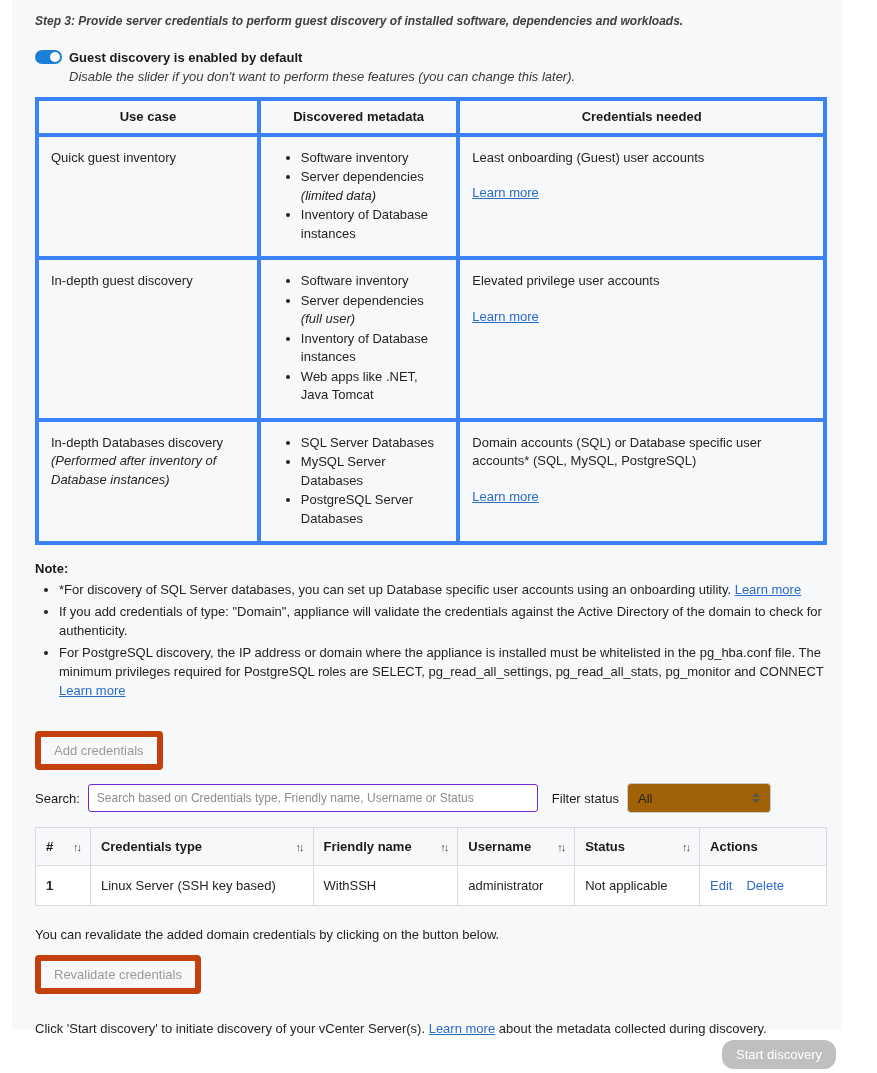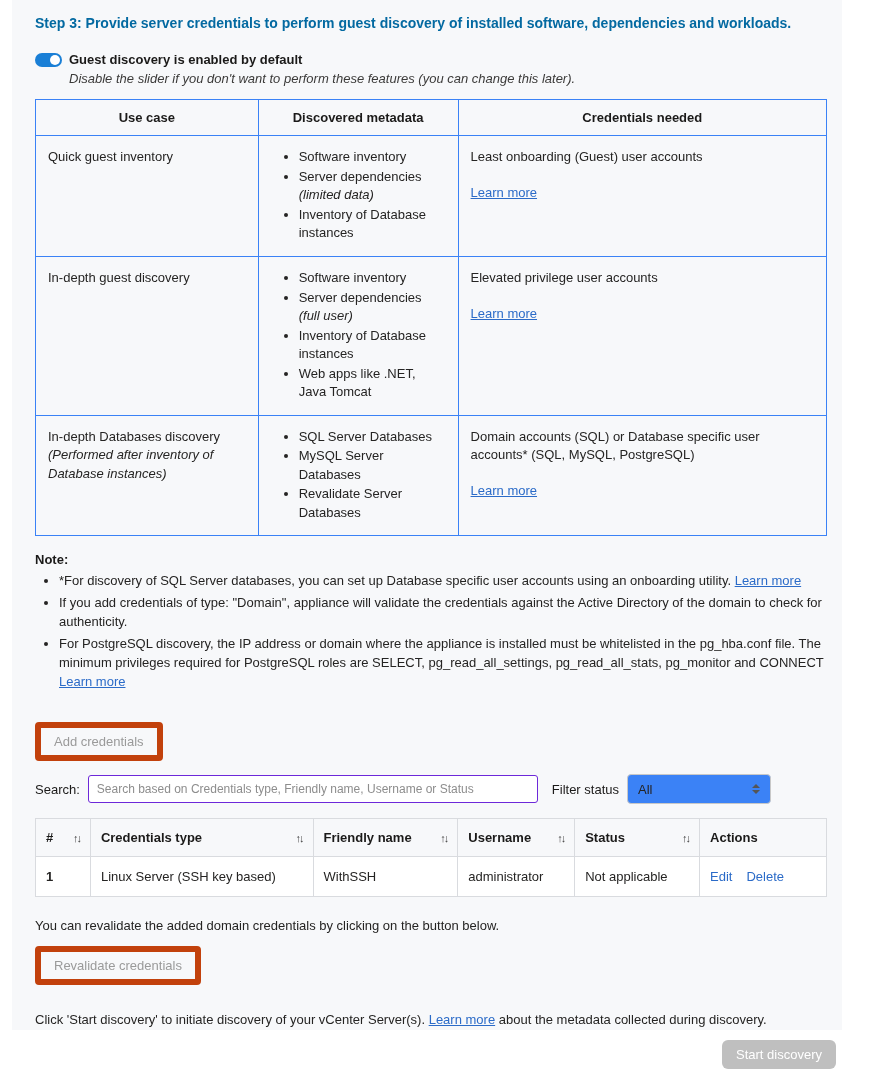--- a/index.html
+++ b/index.html
@@ -5,32 +5,32 @@
   * { box-sizing: border-box; }
   body {
     margin: 0; width: 877px; height: 1073px; background: #ffffff;
     font-family: "Liberation Sans", sans-serif; font-size: 13px; color: #252423;
     position: relative; overflow: hidden;
   }
   .panel {
     position: absolute; left: 12px; top: 0; width: 830px; height: 1030px;
     background: #f7f8fa; padding: 12px 15px 0 23px;
   }
-  .heading { font-size: 14px; font-weight: 700; color: #0369a1; line-height: 1.32; max-width: 762px; margin: 2px 0 0 0; }
+  .heading { font-size: 12px; font-weight: 700; color: #404040; line-height: 1.32; max-width: 762px; margin: 2px 0 0 0; font-style: italic; }
   .toggle-row { display: flex; align-items: center; gap: 7px; margin-top: 20px; }
   .toggle { width: 27px; height: 14px; border-radius: 8px; background: #1a7fd6; position: relative; cursor: pointer; flex: 0 0 auto; }
   .toggle .knob { position: absolute; right: 2px; top: 2px; width: 10px; height: 10px; border-radius: 50%; background: #ffffff; }
   .toggle-label { font-weight: 700; color: #1b1a19; }
   .toggle-hint { font-style: italic; color: #3b3a39; margin: 4px 0 12px 34px; }
   .ensure-line { font-style: italic; color: #3b3a39; margin: 16px 0 0 0; }
   a.link { color: #2b6bc8; text-decoration: underline; cursor: pointer; }
   a.plain-link { color: #2b6bc8; text-decoration: none; cursor: pointer; }
 
   table.guidance { width: 792px; border-collapse: collapse; margin-top: 13px; }
-  table.guidance th, table.guidance td { border: 1px solid #3b82f6; vertical-align: top; }
+  table.guidance th, table.guidance td { border: 4px solid #3b82f6; vertical-align: top; }
   table.guidance th { height: 36px; vertical-align: middle; text-align: center; font-weight: 700; color: #1b1a19; font-size: 13px; }
   table.guidance td { padding: 12px 12px; font-size: 13px; line-height: 18.5px; }
   table.guidance .col1 { width: 223px; }
   table.guidance .col2 { width: 200px; }
   table.guidance .col3 { width: 369px; }
   tr.r1 td { height: 121px; } tr.r2 td { height: 157px; } tr.r3 td { height: 103px; }
   .meta-list { margin: 0; padding-left: 28px; }
   .meta-list li { margin: 0 0 1px 0; }
   .cred-learn { display: inline-block; margin-top: 17px; }
   .usecase-note { font-style: italic; display: block; }
@@ -48,21 +48,21 @@
 
   .search-row { display: flex; align-items: center; margin-top: 13px; }
   .search-label { margin-right: 8px; color: #1b1a19; }
   .search-input {
     width: 450px; height: 28px; border: 1px solid #6d28d9; border-radius: 3px; background: #fff;
     padding: 0 8px; font-size: 12px; font-family: "Liberation Sans", sans-serif; color: #252423; outline: none;
   }
   .search-input::placeholder { color: #8d8d8d; }
   .filter-label { margin-left: 14px; margin-right: 8px; color: #1b1a19; }
   .filter-select {
-    width: 144px; height: 30px; border: 1px solid #c8c8c8; border-radius: 4px; background: #3b82f6;
+    width: 144px; height: 30px; border: 1px solid #c8c8c8; border-radius: 4px; background: #a16207;
     display: flex; align-items: center; justify-content: space-between; padding: 0 10px; cursor: pointer;
   }
   .arrows { display: flex; flex-direction: column; gap: 2px; }
   .arrows .up { width: 0; height: 0; border-left: 4px solid transparent; border-right: 4px solid transparent; border-bottom: 4px solid #555; }
   .arrows .dn { width: 0; height: 0; border-left: 4px solid transparent; border-right: 4px solid transparent; border-top: 4px solid #555; }
 
   table.creds { width: 792px; border-collapse: collapse; margin-top: 14px; }
   table.creds th, table.creds td { border: 1px solid #d9dbdf; }
   table.creds th { height: 38px; font-weight: 700; color: #1b1a19; text-align: left; padding: 0 10px; }
   table.creds td { height: 40px; padding: 0 10px; background: #ffffff; }
@@ -74,21 +74,21 @@
   .action-links a { margin-right: 14px; }
 
   .edit-sql-line { text-align: right; margin-top: 13px; font-size: 12.5px; }
   .muted-link { color: #9aa0a6; cursor: default; }
   .revalidate-text { margin-top: 21px; }
   .revalidate-btn { margin-top: 13px; }
   .start-line { margin-top: 27px; }
 
   .footer-btn {
     position: absolute; top: 1040px; right: 41px; background: #bfbfbf; color: #ffffff;
-    border: none; border-radius: 6px; padding: 7px 14px; font-size: 13px;
+    border: none; border-radius: 12px; padding: 7px 14px; font-size: 13px;
     font-family: "Liberation Sans", sans-serif; cursor: default;
   }
 </style>
 </head>
 <body>
 
 <div class="panel">
 
   <div class="heading">Step 3: Provide server credentials to perform guest discovery of installed software, dependencies and workloads.</div>
 
@@ -143,21 +143,21 @@
     </tr>
     <tr class="r3">
       <td>
         <span>In-depth Databases discovery</span>
         <span class="usecase-note">(Performed after inventory of Database instances)</span>
       </td>
       <td>
         <ul class="meta-list">
           <li><span>SQL Server Databases</span><i></i></li>
           <li><span>MySQL Server Databases</span><i></i></li>
-          <li><span>Revalidate Server Databases</span><i></i></li>
+          <li><span>PostgreSQL Server Databases</span><i></i></li>
         </ul>
       </td>
       <td>
         <span>Domain accounts (SQL) or Database specific user accounts* (SQL, MySQL, PostgreSQL)</span><br>
         <a class="link cred-learn">Learn more</a>
       </td>
     </tr>
   </tbody>
     </table>
 

